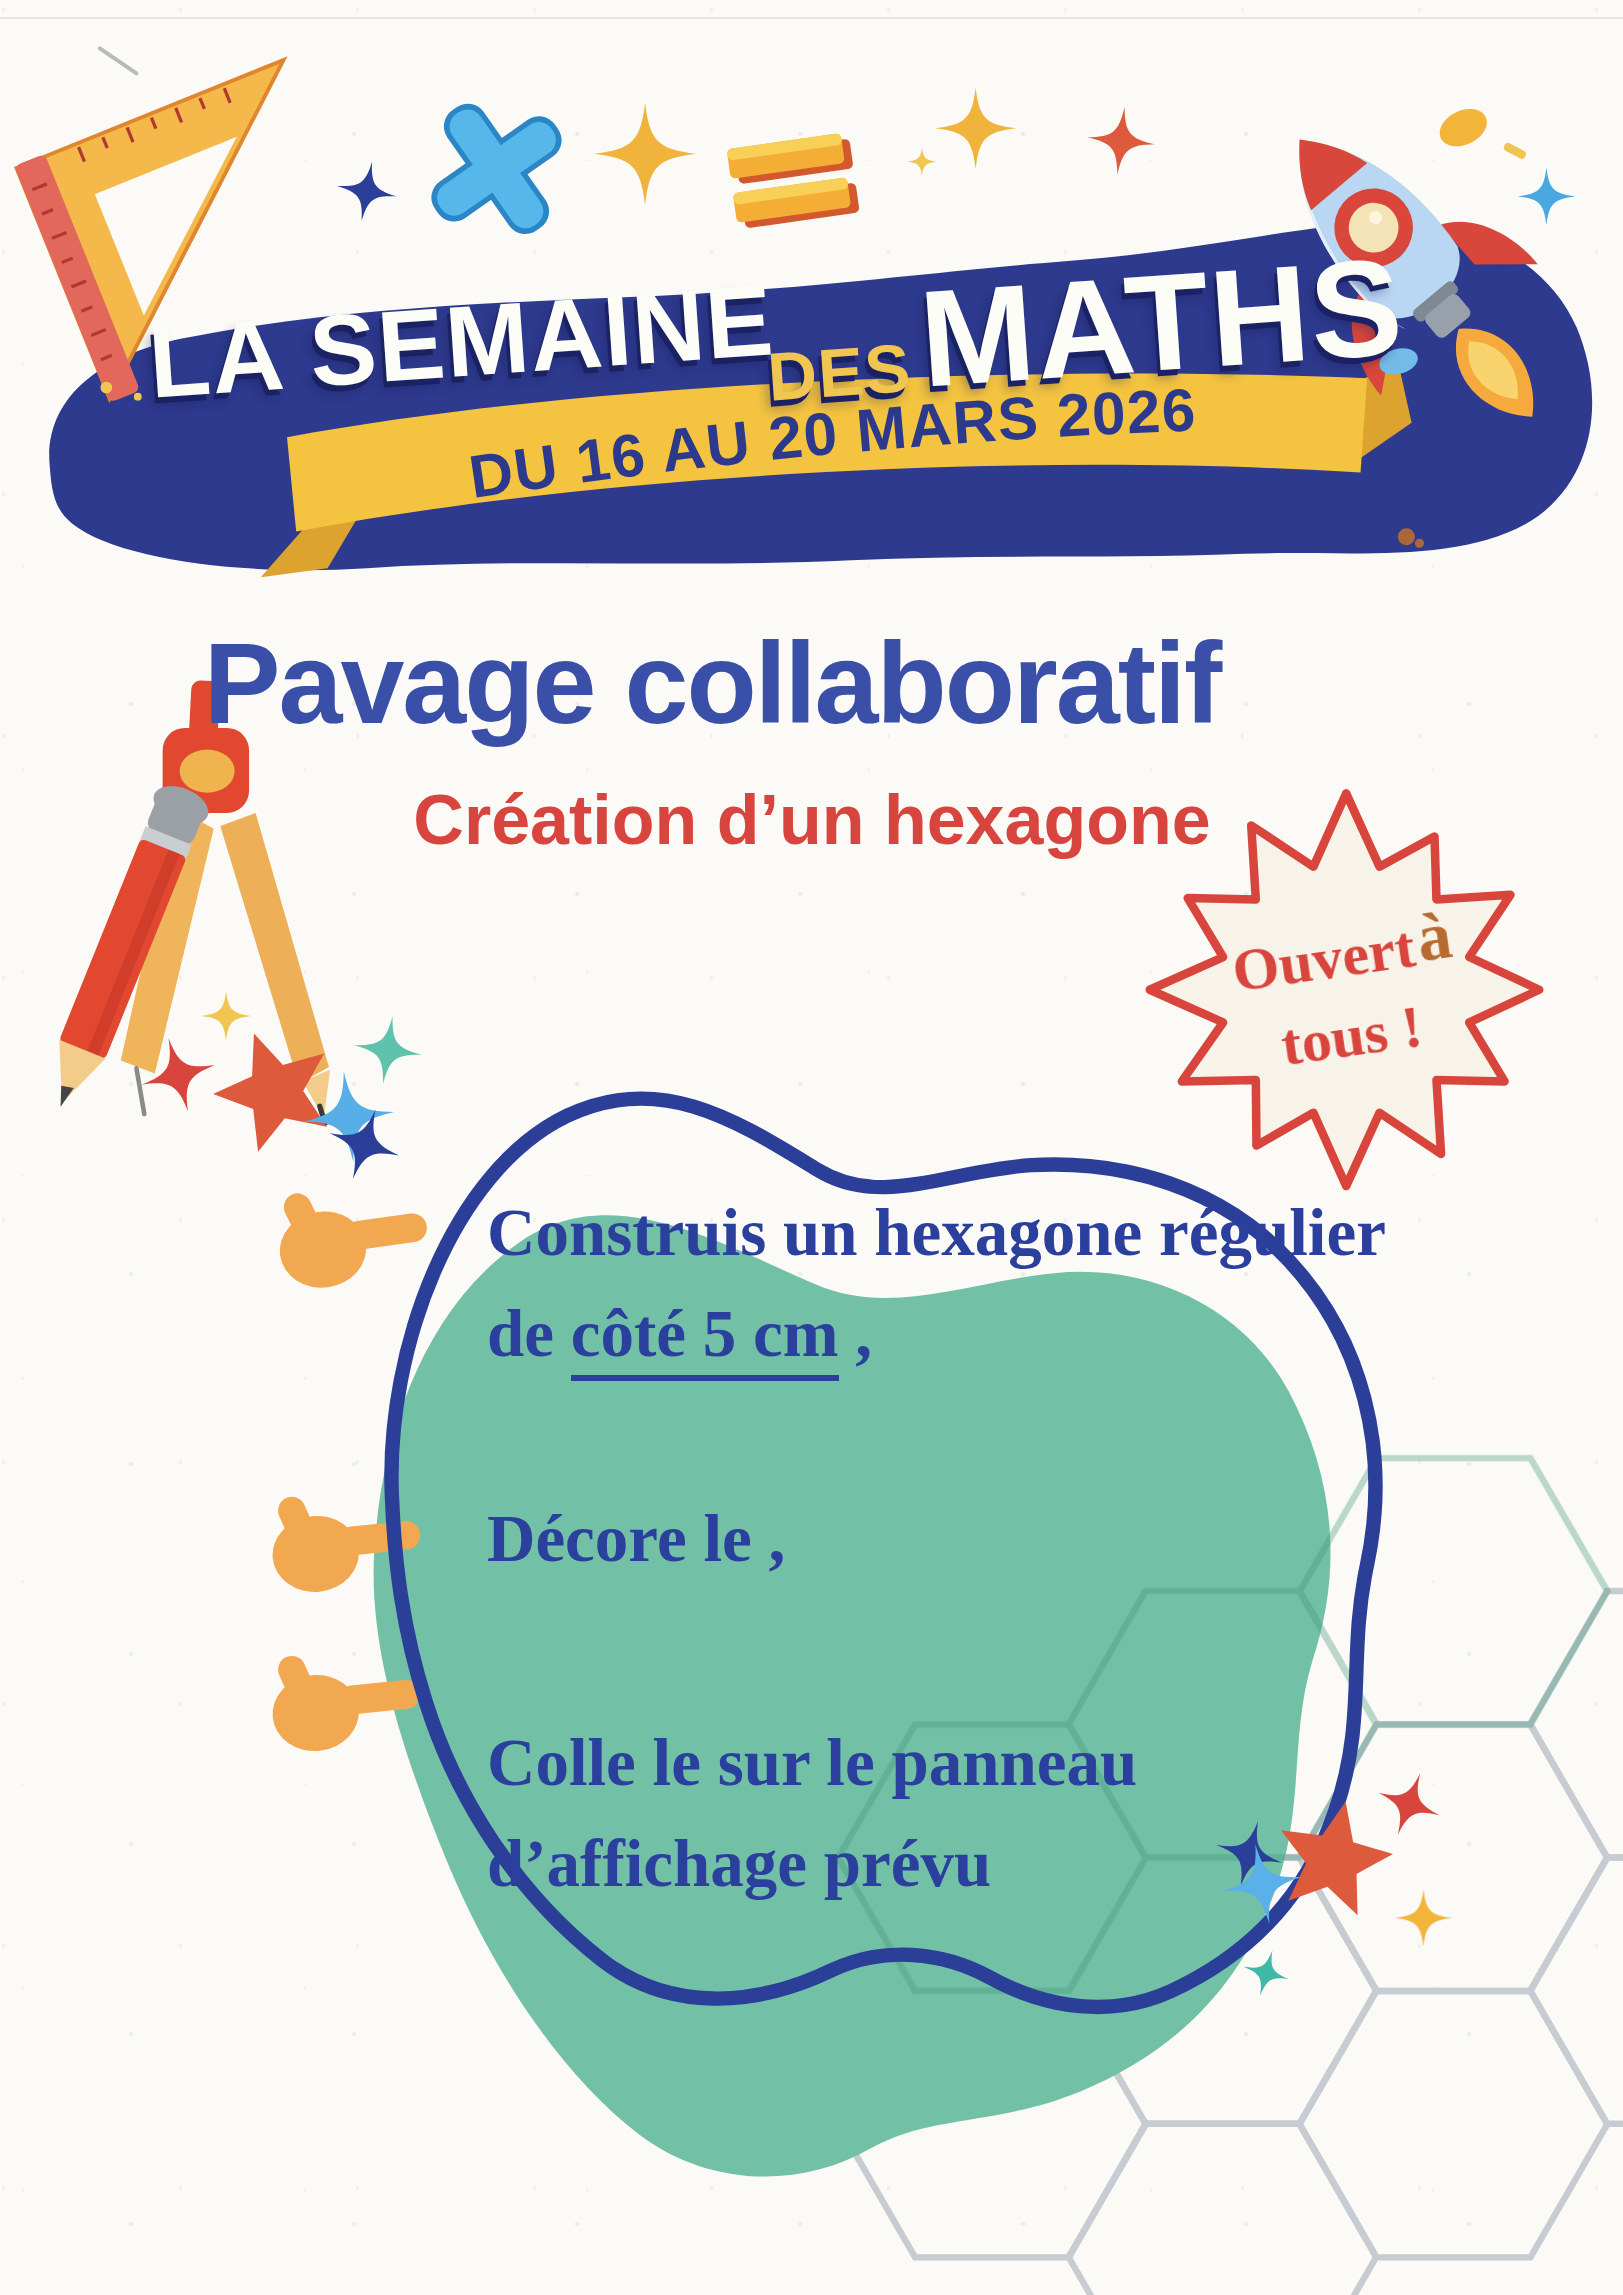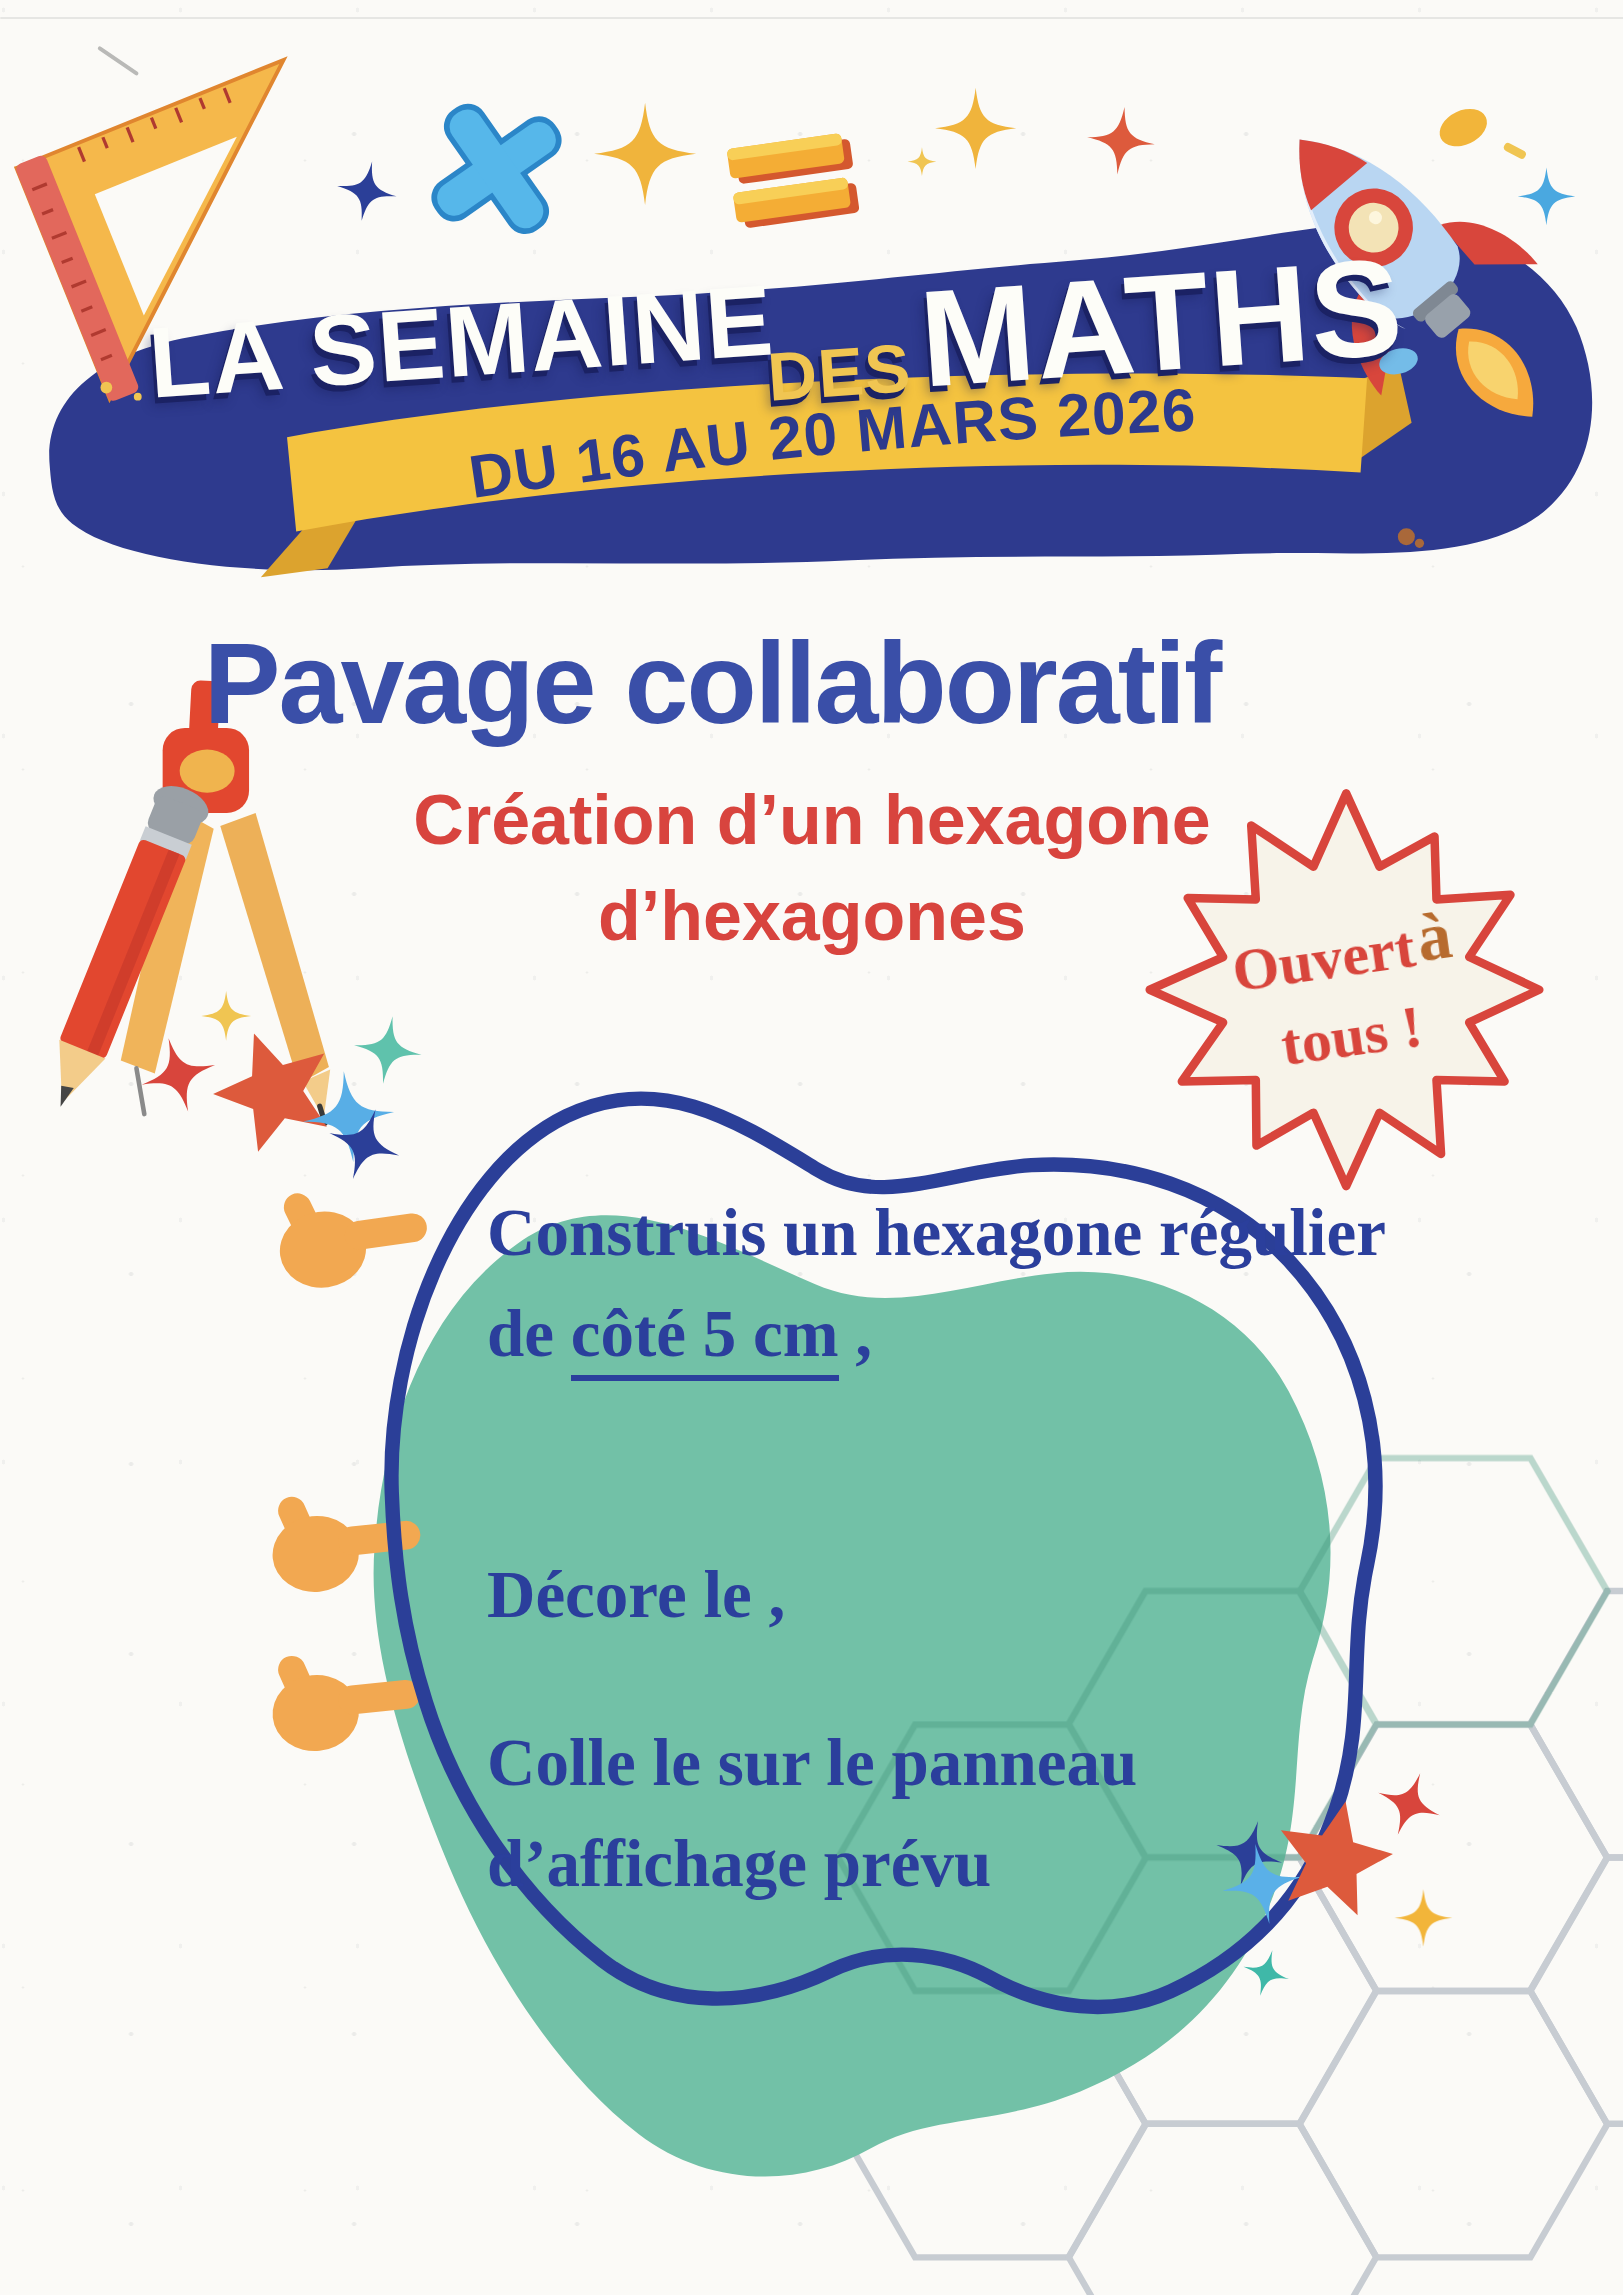--- a/index.html
+++ b/index.html
@@ -37,21 +37,21 @@
     transform:rotate(-8deg);font-family:"Liberation Serif",serif;
     font-weight:700;font-size:60px;line-height:1.3;color:#d8453c;
   }
   .badge-a{font-size:68px;color:#b76b2e;position:relative;top:-3.9px;left:3.9px;}
   .step{
     position:absolute;left:452px;width:904px;z-index:5;
     font-family:"Liberation Serif",serif;font-weight:700;
     font-size:67px;line-height:1.5;color:#2b3f9c;margin-left:35px;
   }
   .s1{top:1182px;}
-  .s2{top:1544px;font-family:Liberation Serif, serif;}
+  .s2{top:1488px;font-family:Liberation Serif, serif;}
   .s3{top:1712px;}
   .ul{border-bottom:6.5px solid #2b3f9c;padding-bottom:5.2px;}
 </style>
 </head>
 <body>
 
 <div class="page">
 
 <svg class="art" viewBox="0 0 2480 3506">
   <defs>
@@ -233,21 +233,20 @@
   <use href="#star4" transform="translate(2174,2930) scale(44)" color="#f2b53a"></use>
   <use href="#star4" transform="translate(1934,3014) scale(36) rotate(15)" color="#3fb8a8"></use>
 </svg>
 
 <div class="banner-word w-la">LA SEMAINE</div>
 <div class="banner-word w-des">DES</div>
 <div class="banner-word w-maths">MATHS</div>
 
 <div class="txt title">Pavage collaboratif</div>
 <div class="txt subtitle sub1">Création d’un hexagone</div>
-<div class="txt subtitle sub2">d’hexagones</div>
 
 <div class="txt badge-text">
   <span>Ouvert</span><span class="badge-a">à</span><br>
   <span>tous !</span>
 </div>
 
 <div class="step s1">
   <span>Construis un hexagone régulier de </span><span class="ul">côté 5 cm</span><span> ,</span>
 </div>
 <div class="step s2">

